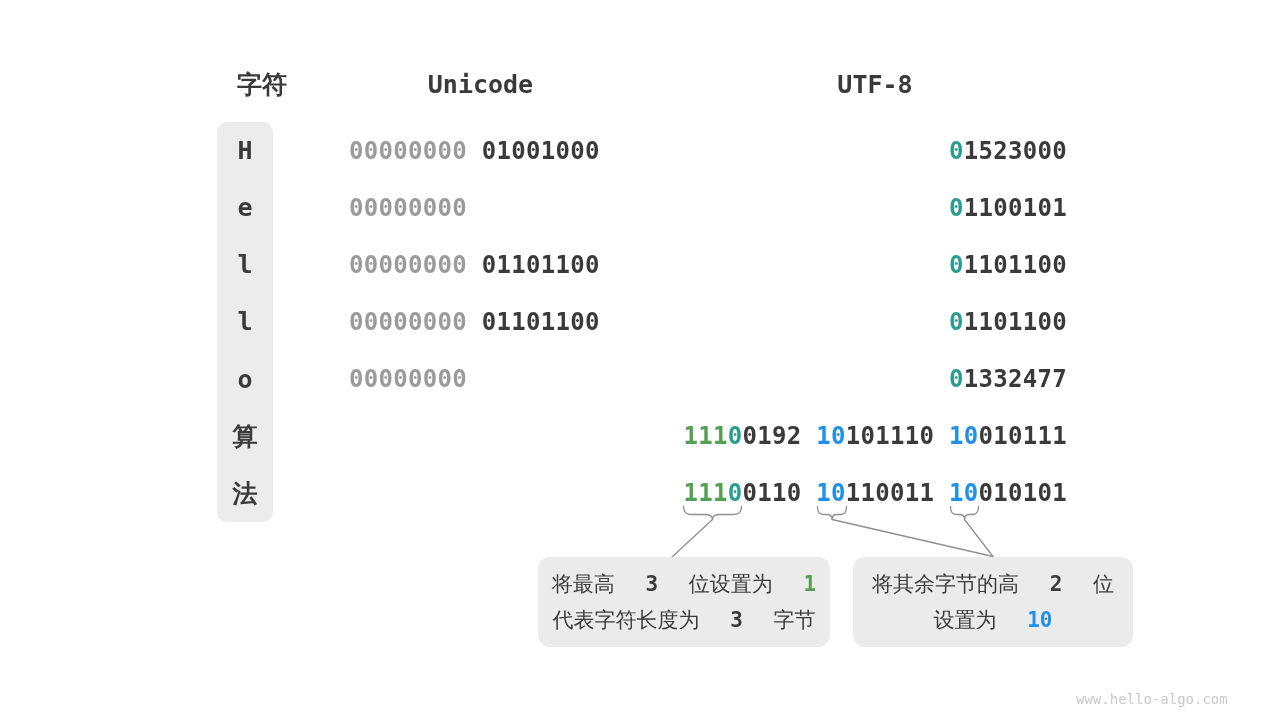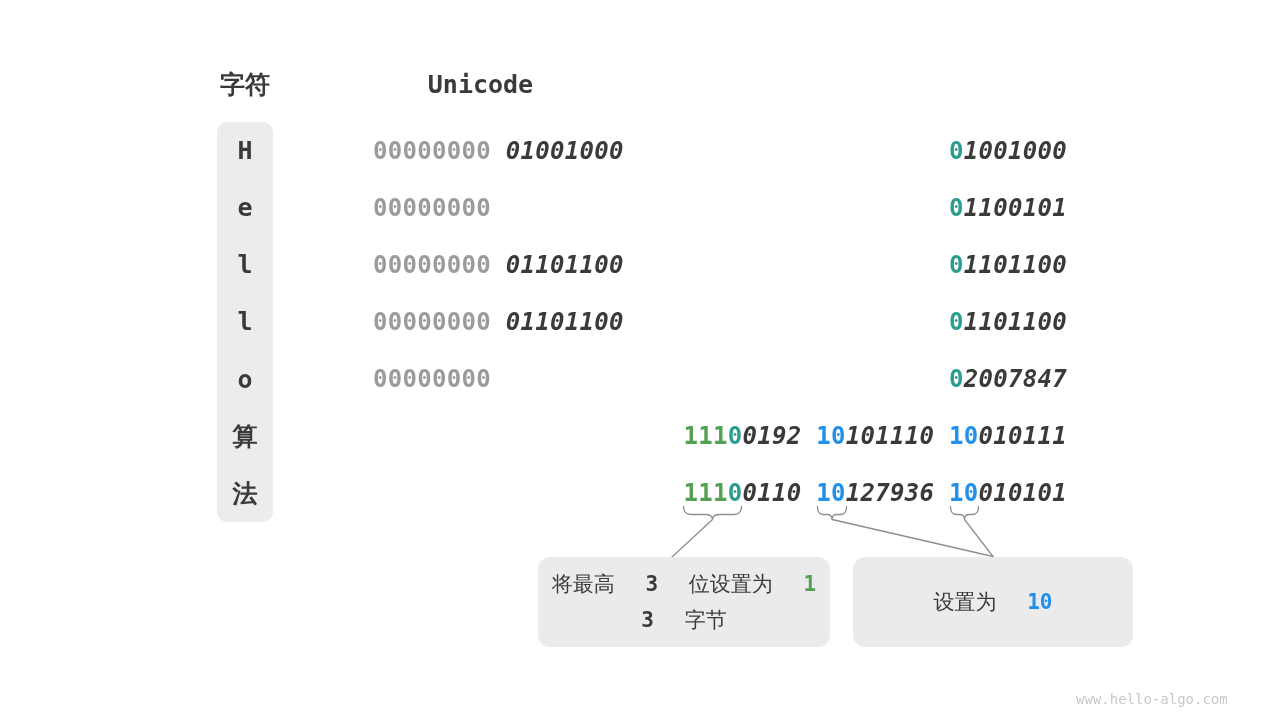--- a/index.html
+++ b/index.html
@@ -2,40 +2,40 @@
 <html><head>
 <meta charset="utf-8">
 <style>
   html,body{margin:0;padding:0;background:#ffffff;}
   .canvas{position:relative;width:1280px;height:720px;background:#ffffff;overflow:hidden;
           font-family:"DejaVu Sans",sans-serif;}
 
   
   .hdr{position:absolute;top:68px;height:32px;display:flex;align-items:center;justify-content:center;
        font-weight:bold;color:#3A3A3A;}
-  .hdr-char{left:217px;width:56px;font:bold 25px "DejaVu Sans",sans-serif;}
+  .hdr-char{left:234px;width:56px;font:bold 25px "DejaVu Sans",sans-serif;}
   .hdr-unicode{left:355px;width:251px;font:bold 25px "DejaVu Sans Mono",monospace;text-align:center;}
   .hdr-utf8{left:683px;width:384px;font:bold 25px "DejaVu Sans Mono",monospace;}
 
   
   .char-col-bg{position:absolute;left:217px;top:122px;width:56px;height:400px;
                background:#ECECEC;border-radius:10px;}
 
   
   .rows{position:absolute;left:0;top:122px;width:1280px;height:400px;}
   .row{position:absolute;left:0;width:1280px;height:57.14px;}
   .cell{position:absolute;top:0;height:100%;display:flex;align-items:center;white-space:pre;}
   .char-cell{left:217px;width:56px;justify-content:center;
              font:bold 25px "DejaVu Sans Mono","DejaVu Sans",sans-serif;color:#3A3A3A;}
-  .unicode-cell{left:373px;width:251px;justify-content:flex-start;
+  .unicode-cell{left:349px;width:251px;justify-content:flex-start;
                 font:bold 24px "DejaVu Sans Mono",monospace;letter-spacing:0.3px;}
   .utf8-cell{left:683px;width:384px;justify-content:flex-end;
              font:bold 24px "DejaVu Sans Mono",monospace;letter-spacing:0.3px;}
 
-  .seg-dark{color:#3A3A3A;font-style:italic;}
+  .seg-dark{color:#3A3A3A;}
   .seg-gray{color:#9B9B9B;}
   .seg-green{color:#54A052;}
   .seg-teal{color:#2A9D8F;}
   .seg-blue{color:#2090EA;}
 
   
   .overlay{position:absolute;left:0;top:0;width:1280px;height:720px;pointer-events:none;}
 
   
   .callout{position:absolute;top:557px;height:90px;background:#EBEBEB;border-radius:12px;
@@ -53,73 +53,75 @@
   .watermark{position:absolute;left:1076px;top:677px;
              font:14px "DejaVu Sans Mono",monospace;color:#C9C9C9;margin-top:14px;}
 </style>
 </head>
 <body>
 
 <div class="canvas">
 
   <div class="hdr hdr-char">字符</div>
   <div class="hdr hdr-unicode">Unicode</div>
+  <div class="hdr hdr-utf8">UTF-8</div>
 
   <div class="char-col-bg"></div>
 
   <div class="rows">
       <div class="row" style="top: 0px;">
         <div class="cell char-cell">H</div>
         <div class="cell unicode-cell"><span class="seg-gray">00000000</span><span class="seg-dark"> 01001000</span></div>
-        <div class="cell utf8-cell"><span class="seg-teal">0</span><span class="seg-dark">1001000</span></div>
+        <div class="cell utf8-cell"><span class="seg-teal">0</span><span class="seg-dark">1523000</span></div>
       </div>
       <div class="row" style="top: 57.1429px;">
         <div class="cell char-cell">e</div>
         <div class="cell unicode-cell"><span class="seg-gray">00000000</span></div>
         <div class="cell utf8-cell"><span class="seg-teal">0</span><span class="seg-dark">1100101</span></div>
       </div>
       <div class="row" style="top: 114.286px;">
         <div class="cell char-cell">l</div>
         <div class="cell unicode-cell"><span class="seg-gray">00000000</span><span class="seg-dark"> 01101100</span></div>
         <div class="cell utf8-cell"><span class="seg-teal">0</span><span class="seg-dark">1101100</span></div>
       </div>
       <div class="row" style="top: 171.429px;">
         <div class="cell char-cell">l</div>
         <div class="cell unicode-cell"><span class="seg-gray">00000000</span><span class="seg-dark"> 01101100</span></div>
         <div class="cell utf8-cell"><span class="seg-teal">0</span><span class="seg-dark">1101100</span></div>
       </div>
       <div class="row" style="top: 228.571px;">
         <div class="cell char-cell">o</div>
         <div class="cell unicode-cell"><span class="seg-gray">00000000</span></div>
-        <div class="cell utf8-cell"><span class="seg-teal">0</span><span class="seg-dark">2007847</span></div>
+        <div class="cell utf8-cell"><span class="seg-teal">0</span><span class="seg-dark">1332477</span></div>
       </div>
       <div class="row" style="top: 285.714px;">
         <div class="cell char-cell">算</div>
         <div class="cell utf8-cell"><span class="seg-green">111</span><span class="seg-teal">0</span><span class="seg-dark">0192</span><span class="seg-dark"> </span><span class="seg-blue">10</span><span class="seg-dark">101110</span><span class="seg-dark"> </span><span class="seg-blue">10</span><span class="seg-dark">010111</span></div>
       </div>
       <div class="row" style="top: 342.857px;">
         <div class="cell char-cell">法</div>
-        <div class="cell utf8-cell"><span class="seg-green">111</span><span class="seg-teal">0</span><span class="seg-dark">0110</span><span class="seg-dark"> </span><span class="seg-blue">10</span><span class="seg-dark">127936</span><span class="seg-dark"> </span><span class="seg-blue">10</span><span class="seg-dark">010101</span></div>
+        <div class="cell utf8-cell"><span class="seg-green">111</span><span class="seg-teal">0</span><span class="seg-dark">0110</span><span class="seg-dark"> </span><span class="seg-blue">10</span><span class="seg-dark">110011</span><span class="seg-dark"> </span><span class="seg-blue">10</span><span class="seg-dark">010101</span></div>
       </div>
     </div>
 
   <svg class="overlay" viewBox="0 0 1280 720">
     <g stroke="#8F8F8F" stroke-width="1.3" fill="none" stroke-linecap="round">
       <path d="M683.5,506.5 Q683.5,514.5 691.5,514.5 L705,514.5 Q712.5,514.5 712.5,519.5 Q712.5,514.5 720,514.5 L733.5,514.5 Q741.5,514.5 741.5,506.5"></path>
       <path d="M817.5,506.5 Q817.5,514.5 823.5,514.5 L827,514.5 Q832,514.5 832,519.5 Q832,514.5 837,514.5 L840.5,514.5 Q846.5,514.5 846.5,506.5"></path>
       <path d="M950.5,506.5 Q950.5,514.5 956.5,514.5 L959.5,514.5 Q964.5,514.5 964.5,519.5 Q964.5,514.5 969.5,514.5 L972.5,514.5 Q978.5,514.5 978.5,506.5"></path>
       <path d="M712.5,519.5 L672,557"></path>
       <path d="M832,519.5 L993,556.5"></path>
       <path d="M964.5,519.5 L993,556.5"></path>
     </g>
   </svg>
 
   <div class="callout callout-1">
       <div class="callout-line"><span class="cseg-text">将最高 </span><span class="cseg-num">3</span><span class="cseg-text"> 位设置为 </span><span class="cseg-num-green">1</span></div>
-      <div class="callout-line"><span class="cseg-num">3</span><span class="cseg-text"> 字节</span></div>
+      <div class="callout-line"><span class="cseg-text">代表字符长度为 </span><span class="cseg-num">3</span><span class="cseg-text"> 字节</span></div>
     </div>
   <div class="callout callout-2">
+      <div class="callout-line"><span class="cseg-text">将其余字节的高 </span><span class="cseg-num">2</span><span class="cseg-text"> 位</span></div>
       <div class="callout-line"><span class="cseg-text">设置为 </span><span class="cseg-num-blue">10</span></div>
     </div>
 
   <div class="watermark">www.hello-algo.com</div>
 
 </div>
 
 </body></html>

